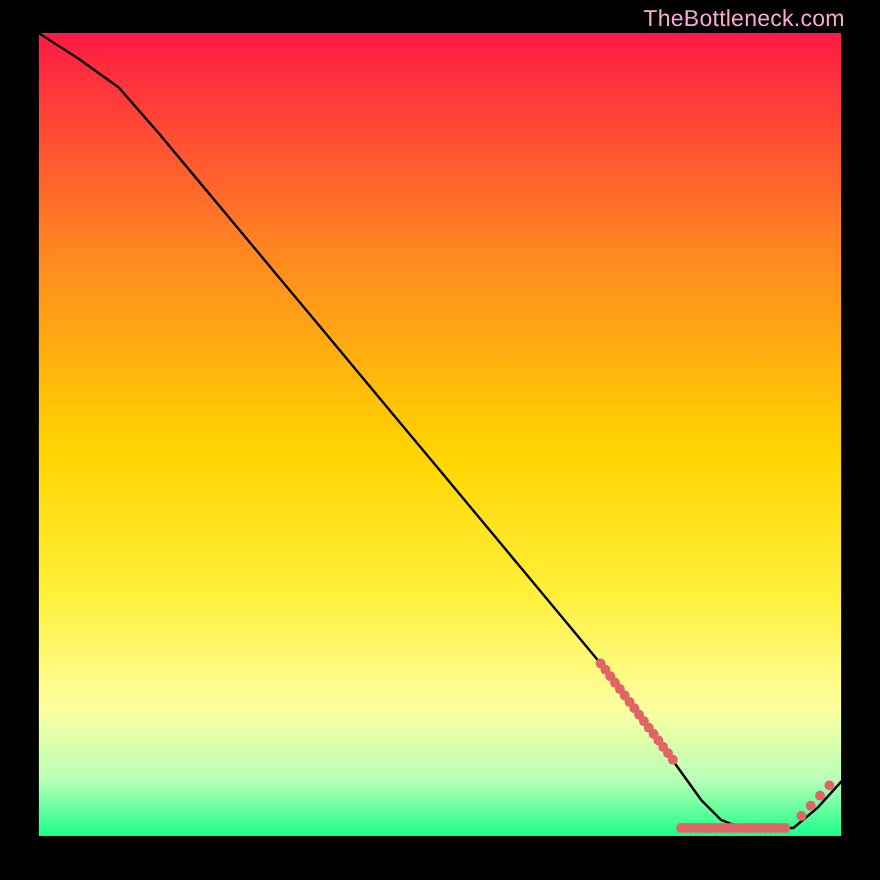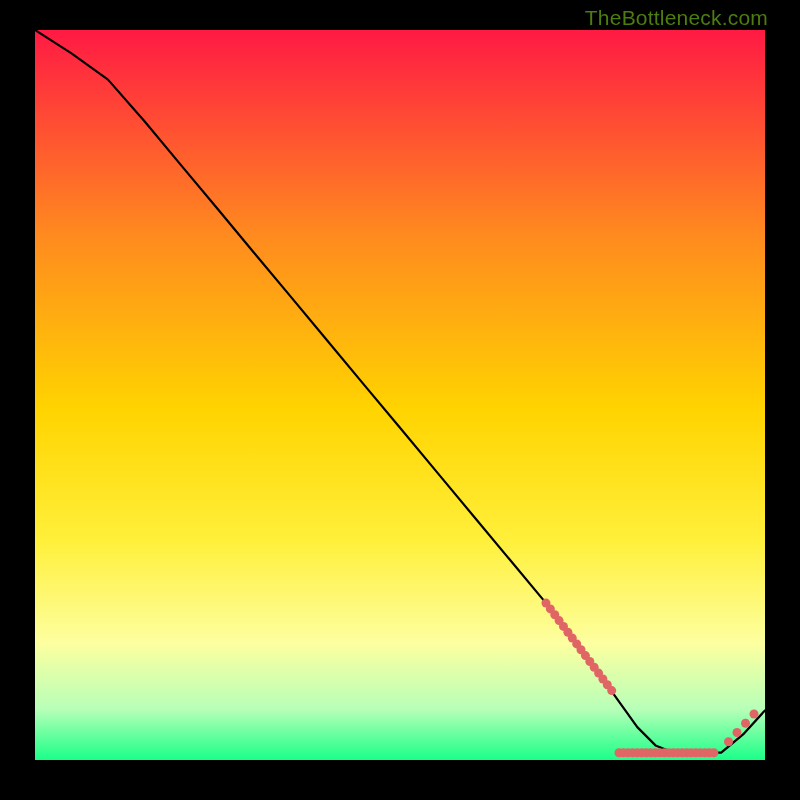--- a/index.html
+++ b/index.html
@@ -29,21 +29,21 @@
     position: absolute;
     left: 0;
     top: 0;
     width: 100%;
     height: 100%;
   }
   .watermark {
     position: absolute;
     top: 6px;
     right: 32px;
-    color: #4d7c0f;
+    color: #f9a8d4;
     font-size: 21px;
     letter-spacing: 0.2px;
     font-weight: 400;
   }
   svg.curve {
     position: absolute;
     left: 0;
     top: 0;
     width: 100%;
     height: 100%;

